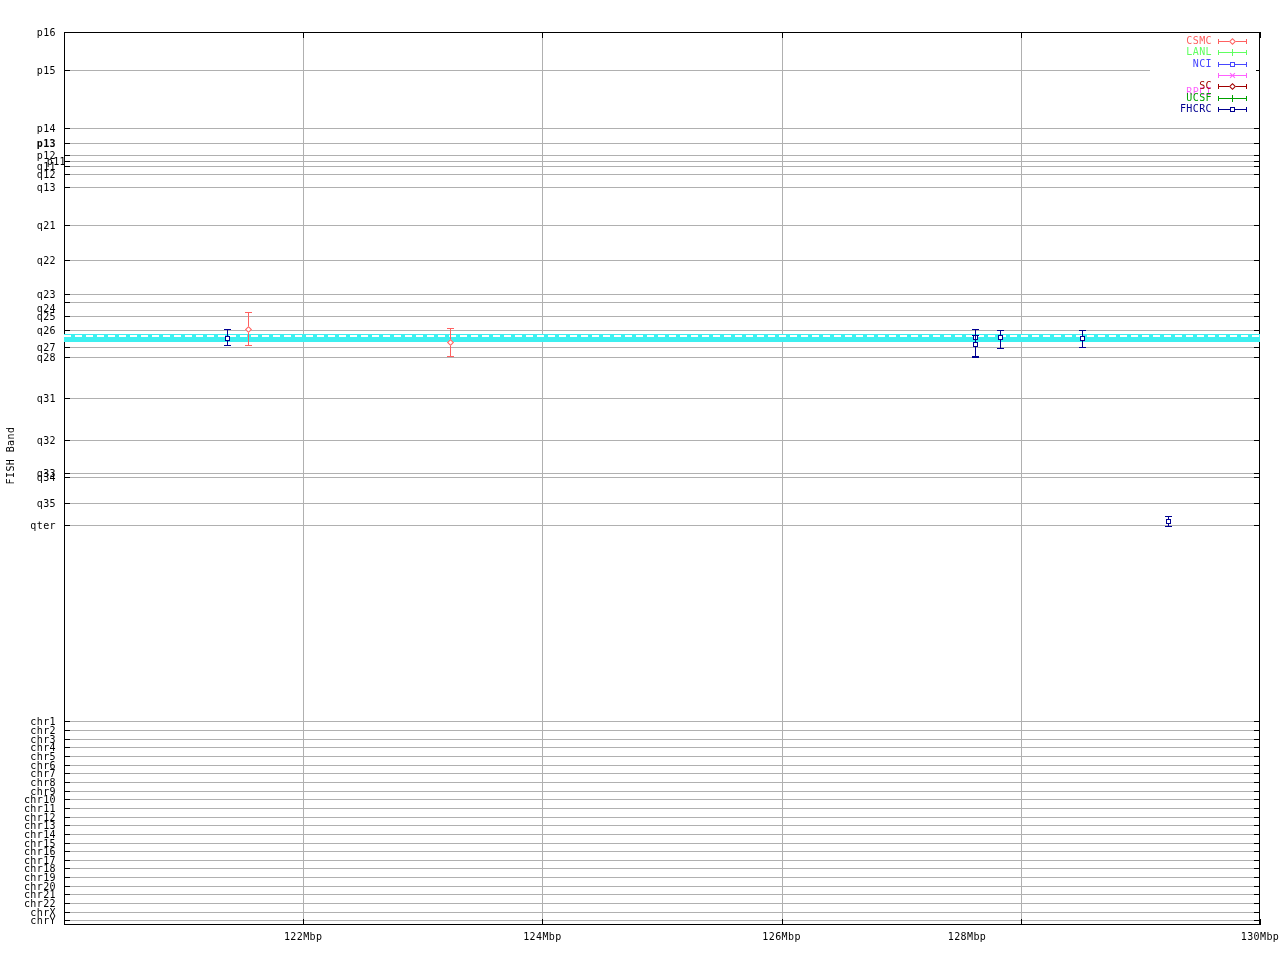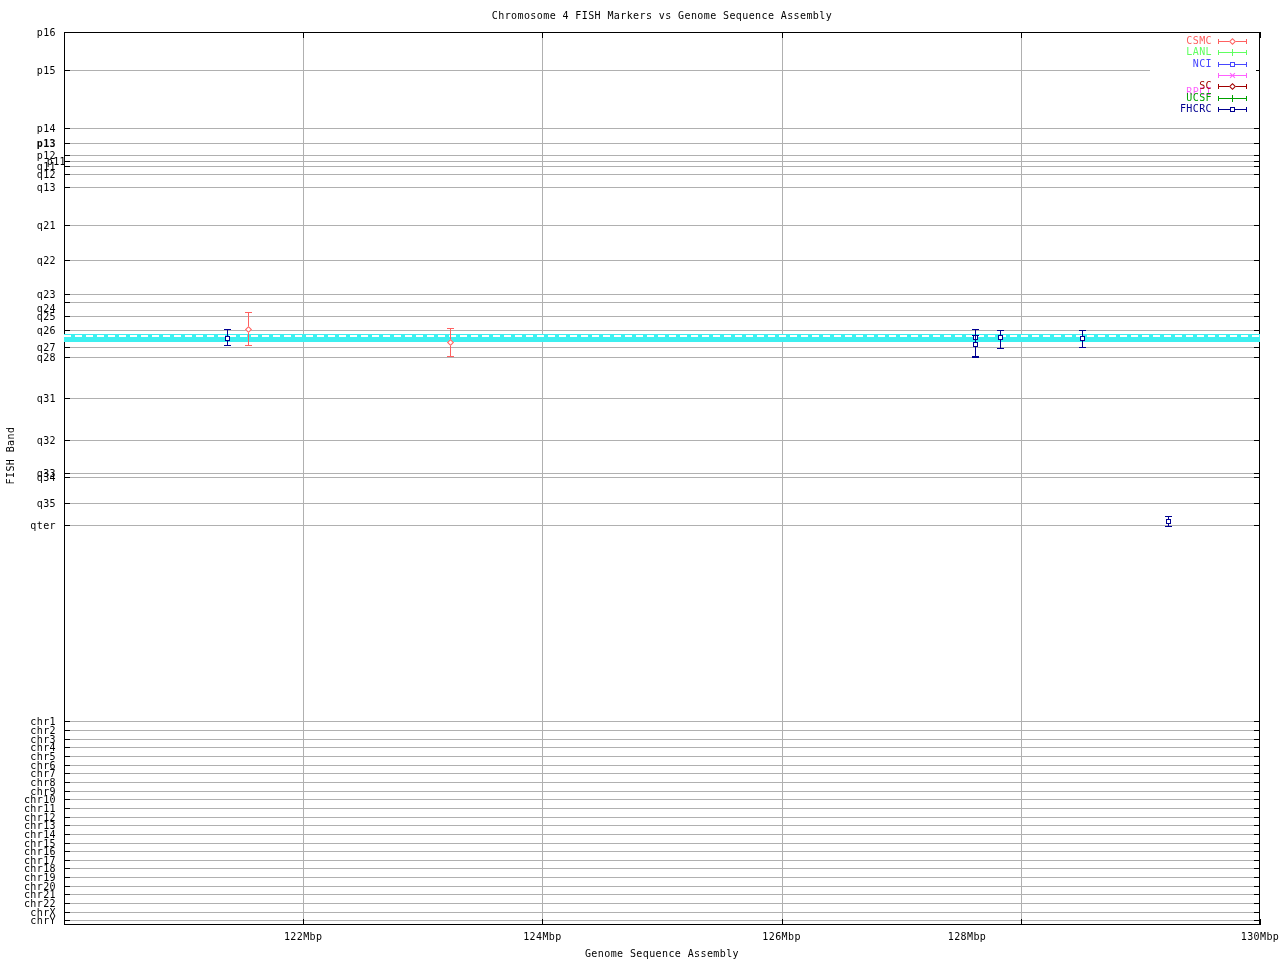--- a/index.html
+++ b/index.html
@@ -14,23 +14,21 @@
   #y-axis-title{position:absolute;left:-26px;top:450px;width:72px;text-align:center;
                 transform:rotate(-90deg);}
   #legend-box{position:absolute;left:1150px;top:34px;width:106px;height:82px;background:#fff;}
   .legend-label{position:absolute;width:80px;text-align:right;height:10px;line-height:10px;}
   .pt{position:absolute;width:7px;height:7px;}
 </style>
 </head>
 <body>
 
 <div id="canvas">
-  <div id="chart-title">Chromosome 4 FISH Markers vs Genome Sequence Assembly</div>
   <div id="y-axis-title">FISH Band</div>
-  <div id="x-axis-title">Genome Sequence Assembly</div>
   <div id="plot-area">
       <div style="position: absolute; left: 0px; width: 6px; height: 1px; top: 0px; background: rgb(0, 0, 0);"></div>
       <div style="position: absolute; right: 0px; width: 6px; height: 1px; top: 0px; background: rgb(0, 0, 0);"></div>
       <div style="position: absolute; left: 0px; width: 100%; height: 1px; top: 38px; background: rgb(176, 176, 176);"></div>
       <div style="position: absolute; left: 0px; width: 6px; height: 1px; top: 38px; background: rgb(0, 0, 0);"></div>
       <div style="position: absolute; right: 0px; width: 6px; height: 1px; top: 38px; background: rgb(0, 0, 0);"></div>
       <div style="position: absolute; left: 0px; width: 100%; height: 1px; top: 96px; background: rgb(176, 176, 176);"></div>
       <div style="position: absolute; left: 0px; width: 6px; height: 1px; top: 96px; background: rgb(0, 0, 0);"></div>
       <div style="position: absolute; right: 0px; width: 6px; height: 1px; top: 96px; background: rgb(0, 0, 0);"></div>
       <div style="position: absolute; left: 0px; width: 100%; height: 1px; top: 111px; background: rgb(176, 176, 176);"></div>

